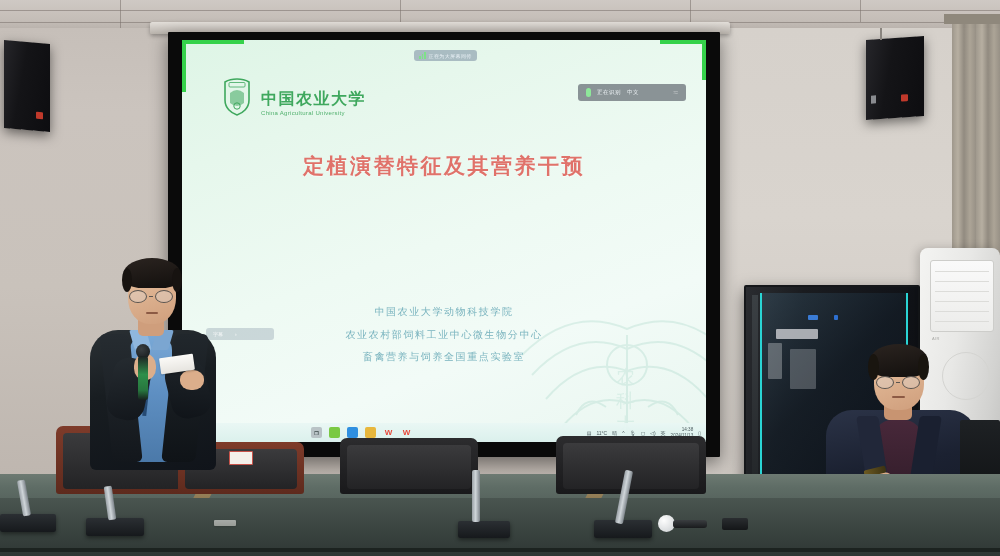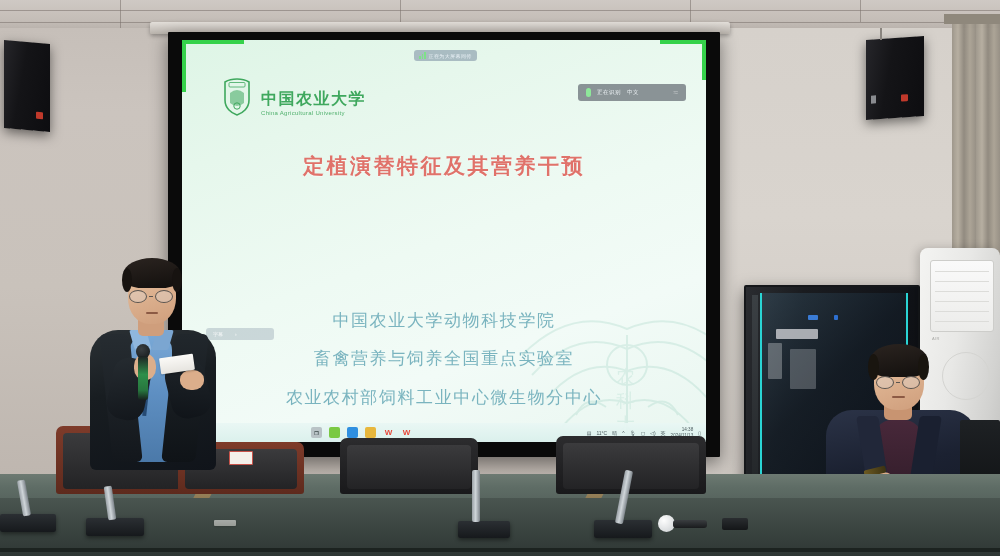--- a/index.html
+++ b/index.html
@@ -57,21 +57,21 @@
     color:#4fb06c;letter-spacing:.3px;margin-top:3px;}
 
   .slide-title{position:absolute;left:0;right:0;top:108px;text-align:center;}
   .slide-title .ln{font-family:"Liberation Serif",serif;font-size:21px;font-weight:bold;
     color:#e0726a;letter-spacing:2.5px;line-height:1.75;
     text-shadow:0 1px 1px rgba(255,255,255,.6);}
 
   .presenter{position:absolute;left:0;right:0;top:212px;text-align:center;
     font-family:"Liberation Serif",serif;font-size:15px;color:#5b8a93;letter-spacing:2.5px;}
   .affils{position:absolute;left:0;right:0;top:262px;text-align:center;}
-  .affils .ln{font-family:Liberation Serif, serif;font-size:17px;color:#7ab4bf;
+  .affils .ln{font-family:Liberation Mono, monospace;font-size:10px;color:#7ab4bf;
     letter-spacing:1.6px;line-height:2.25;}
 
   
   .cap-badge{position:absolute;left:232px;top:10px;display:flex;align-items:center;gap:3px;
     background:rgba(120,140,160,.55);border-radius:3px;padding:2px 5px;}
   .cap-badge .bars{display:flex;align-items:flex-end;gap:1px;height:7px;}
   .cap-badge .bars i{width:1.5px;background:#7fe08a;display:block;}
   .cap-badge .txt{font-size:5px;color:#e8f0f5;letter-spacing:.4px;white-space:nowrap;}
 
   .mic-bar{position:absolute;right:20px;top:44px;display:flex;align-items:center;gap:6px;
@@ -272,22 +272,22 @@
         <span class="wave">≈</span>
       </div>
 
       <div class="slide-title">
         <div class="ln">定植演替特征及其营养干预</div>
       </div>
 
 
       <div class="affils">
         <div class="ln">中国农业大学动物科技学院</div>
+        <div class="ln">农业农村部饲料工业中心微生物分中心</div>
         <div class="ln">畜禽营养与饲养全国重点实验室</div>
-        <div class="ln">农业农村部饲料工业中心微生物分中心</div>
       </div>
 
       <div class="left-chip">
         <span class="t">字幕</span>
         <span class="t">›</span>
       </div>
 
       <div class="taskbar">
         <div class="tb-left">
           <span class="tb-ico" style="background:transparent;color:#4a5a5a;">⊞</span>

